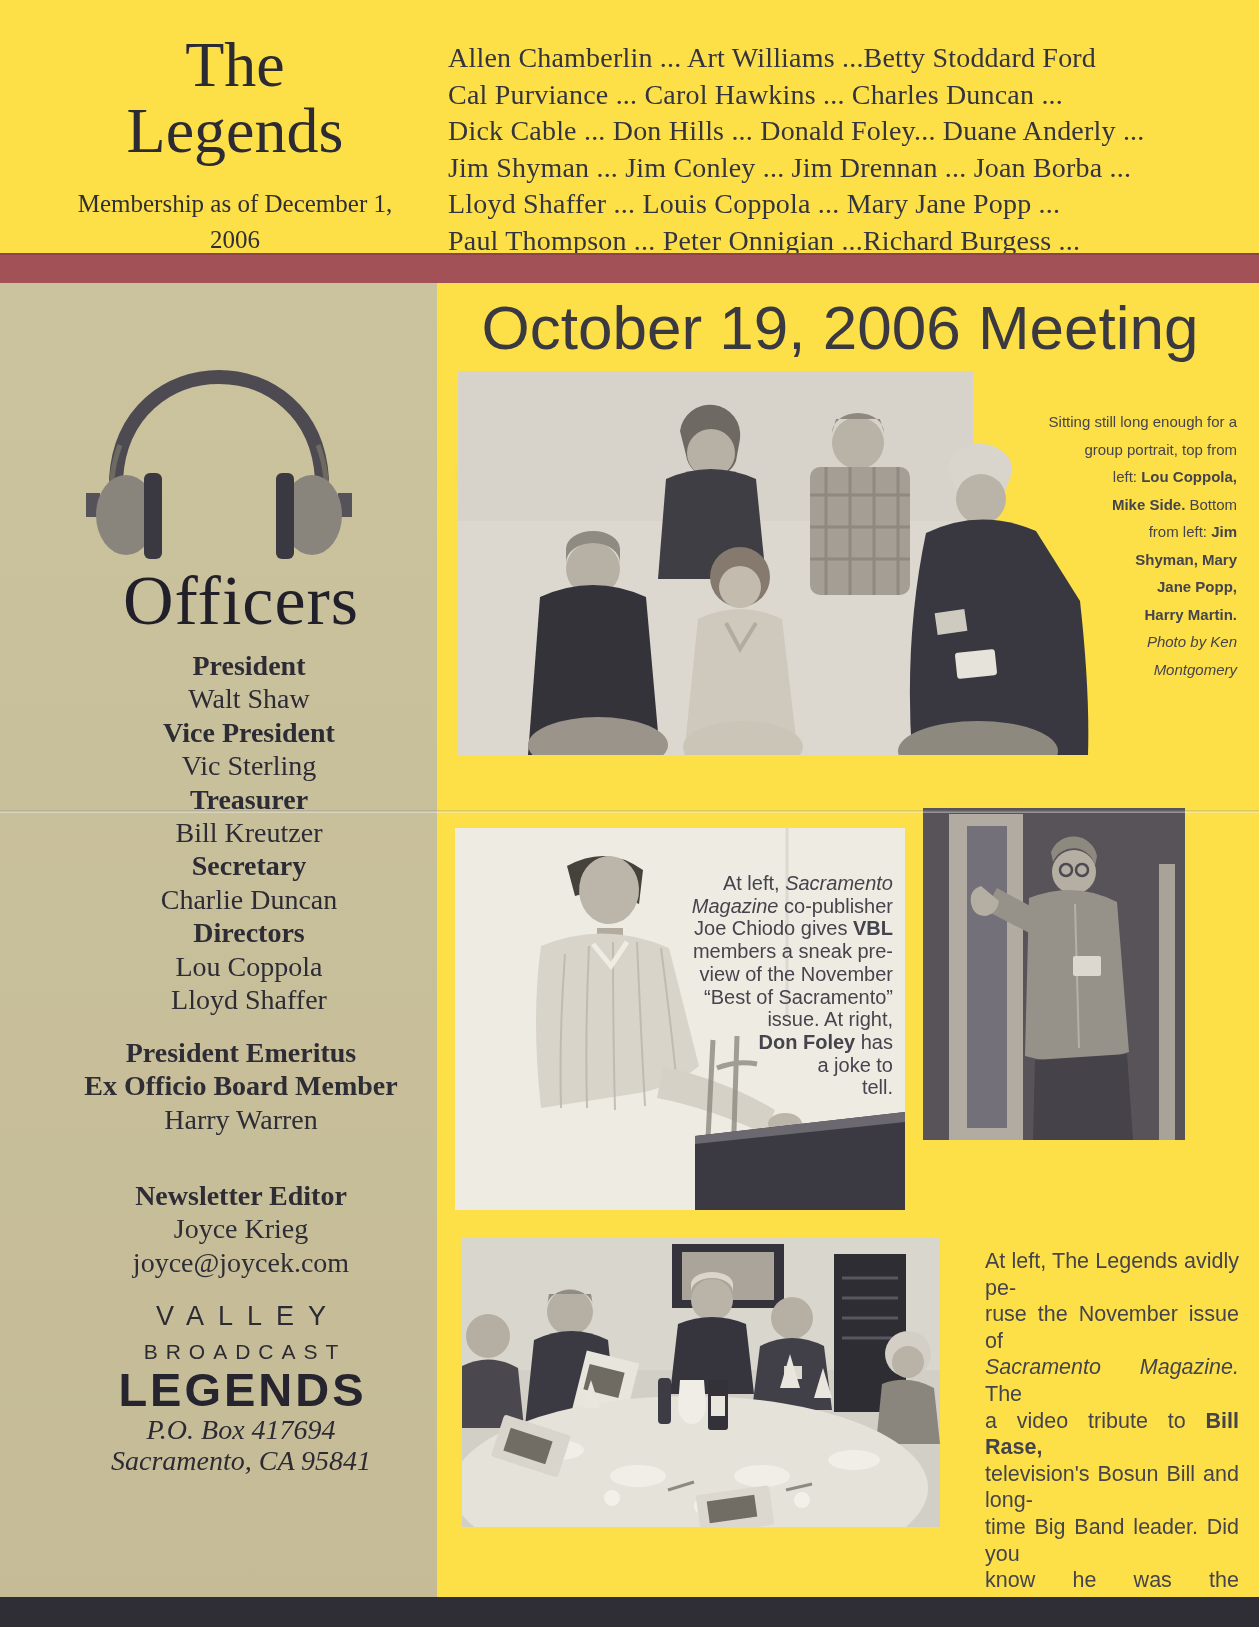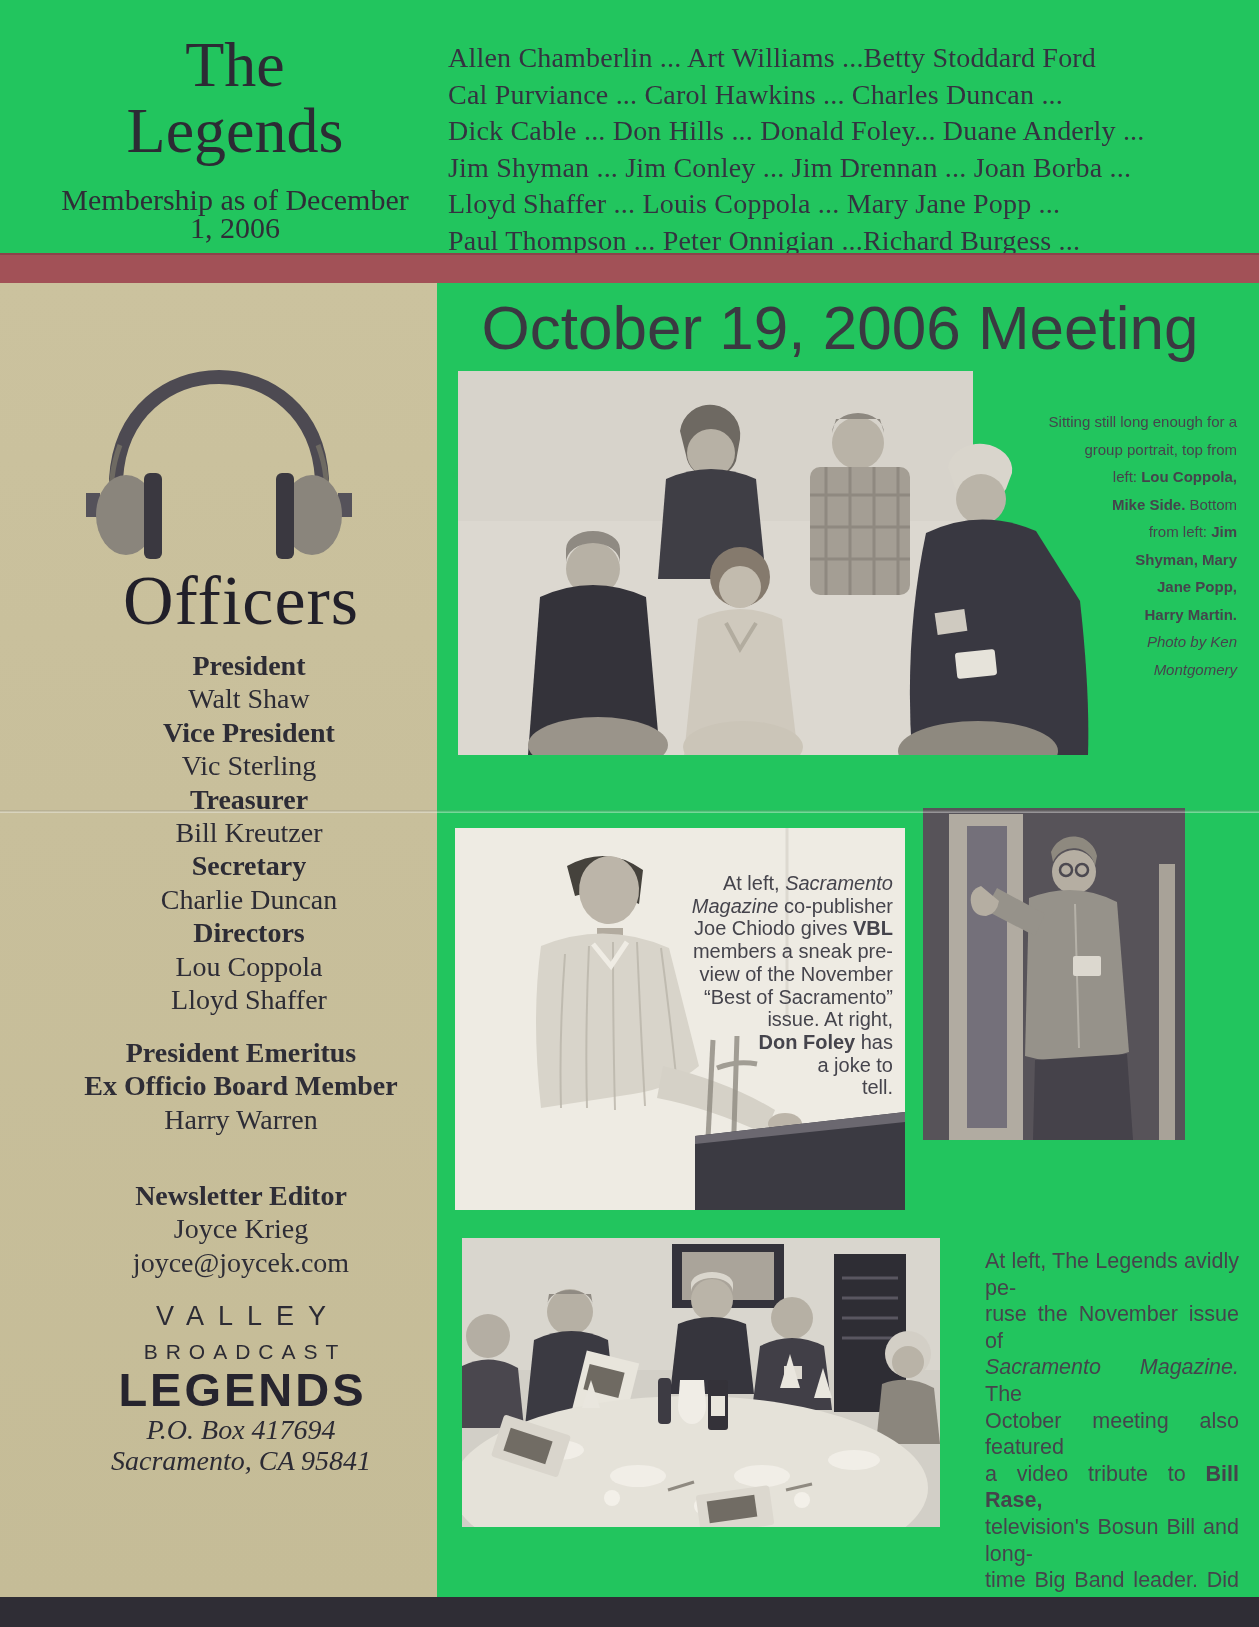--- a/index.html
+++ b/index.html
@@ -1,22 +1,22 @@
 <!DOCTYPE html>
 <html><head>
 <meta charset="utf-8">
 <style>
   html,body{margin:0;padding:0;background:#6e6a66;}
-  .page{position:relative;width:1259px;height:1627px;margin:0 auto;background:#22c55e;
+  .page{position:relative;width:1259px;height:1627px;margin:0 auto;background:#fde047;
         overflow:hidden;font-family:"Liberation Serif",serif;color:#2e2d36;}
 
   
   .masthead-title{position:absolute;left:52px;top:32px;width:366px;text-align:center;color:#2c2b34;}
   .masthead-title .tl{font-size:64px;line-height:66px;}
-  .masthead-sub{font-size:30px;line-height:28px;margin-top:22px;color:#2f2e37;}
+  .masthead-sub{font-size:25px;line-height:36px;margin-top:22px;color:#2f2e37;}
   .members{position:absolute;left:448px;top:40px;width:724px;font-size:28px;line-height:36.5px;
            color:#343340;letter-spacing:.2px;}
 
   
   .maroon-bar{position:absolute;left:0;top:253px;width:1259px;height:30px;background:#a25157;
               border-top:2px solid #8c434b;box-sizing:border-box;}
   .sidebar{position:absolute;left:0;top:283px;width:437px;height:1314px;
            background:linear-gradient(180deg,#cbc29e 0%,#c8bf9b 40%,#c5bc97 100%);}
   .bottom-bar{position:absolute;left:0;top:1597px;width:1259px;height:30px;background:#2f2d35;}
   .crease{position:absolute;left:0;top:810px;width:1259px;height:3px;
@@ -325,21 +325,20 @@
             <line x1="324" y1="252" x2="350" y2="246"></line>
         </g>
       </g>
     </svg>
   </div>
 
   <div class="cap cap3">
       <div class="cline"><span>At left, The Legends avidly pe-</span></div>
       <div class="cline"><span>ruse the November issue of</span></div>
       <div class="cline"><span class="i">Sacramento Magazine.</span><span> The</span></div>
-      <div class="cline"><span>October meeting also featured</span></div>
       <div class="cline"><span>a video tribute to </span><span class="b">Bill Rase,</span></div>
       <div class="cline"><span>television's Bosun Bill and long-</span></div>
       <div class="cline"><span>time Big Band leader. Did you</span></div>
       <div class="cline"><span>know he was the composer of</span></div>
     </div>
 
   <div class="crease"></div>
   <div class="bottom-bar"></div>
 </div>
 

